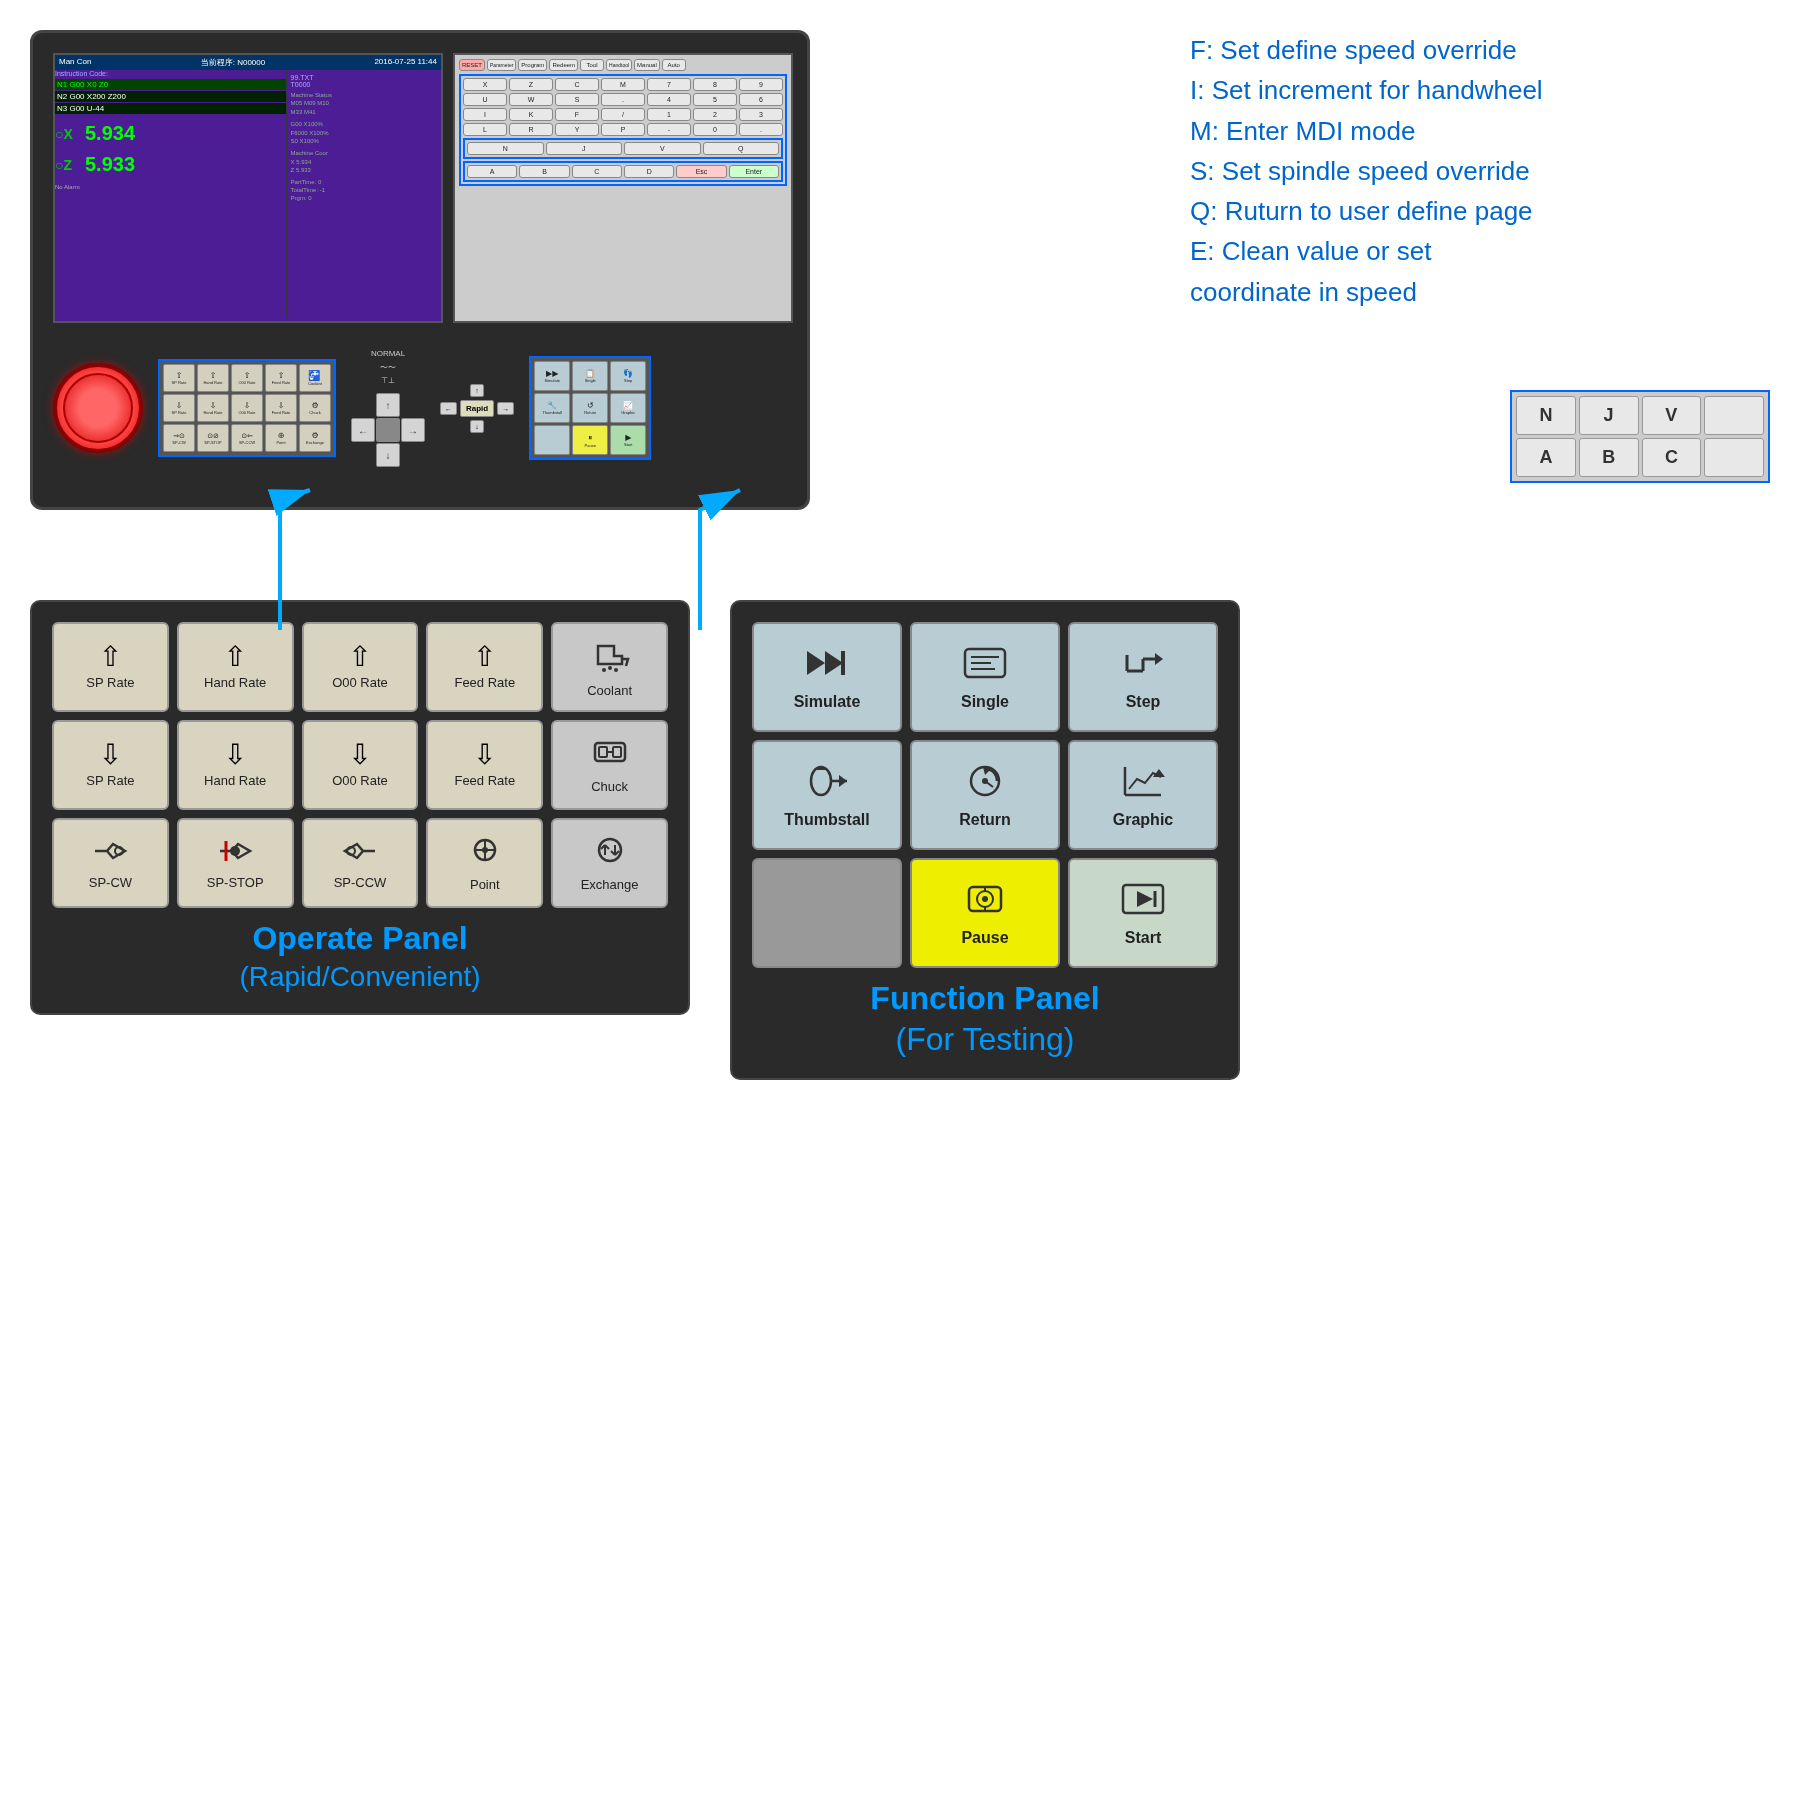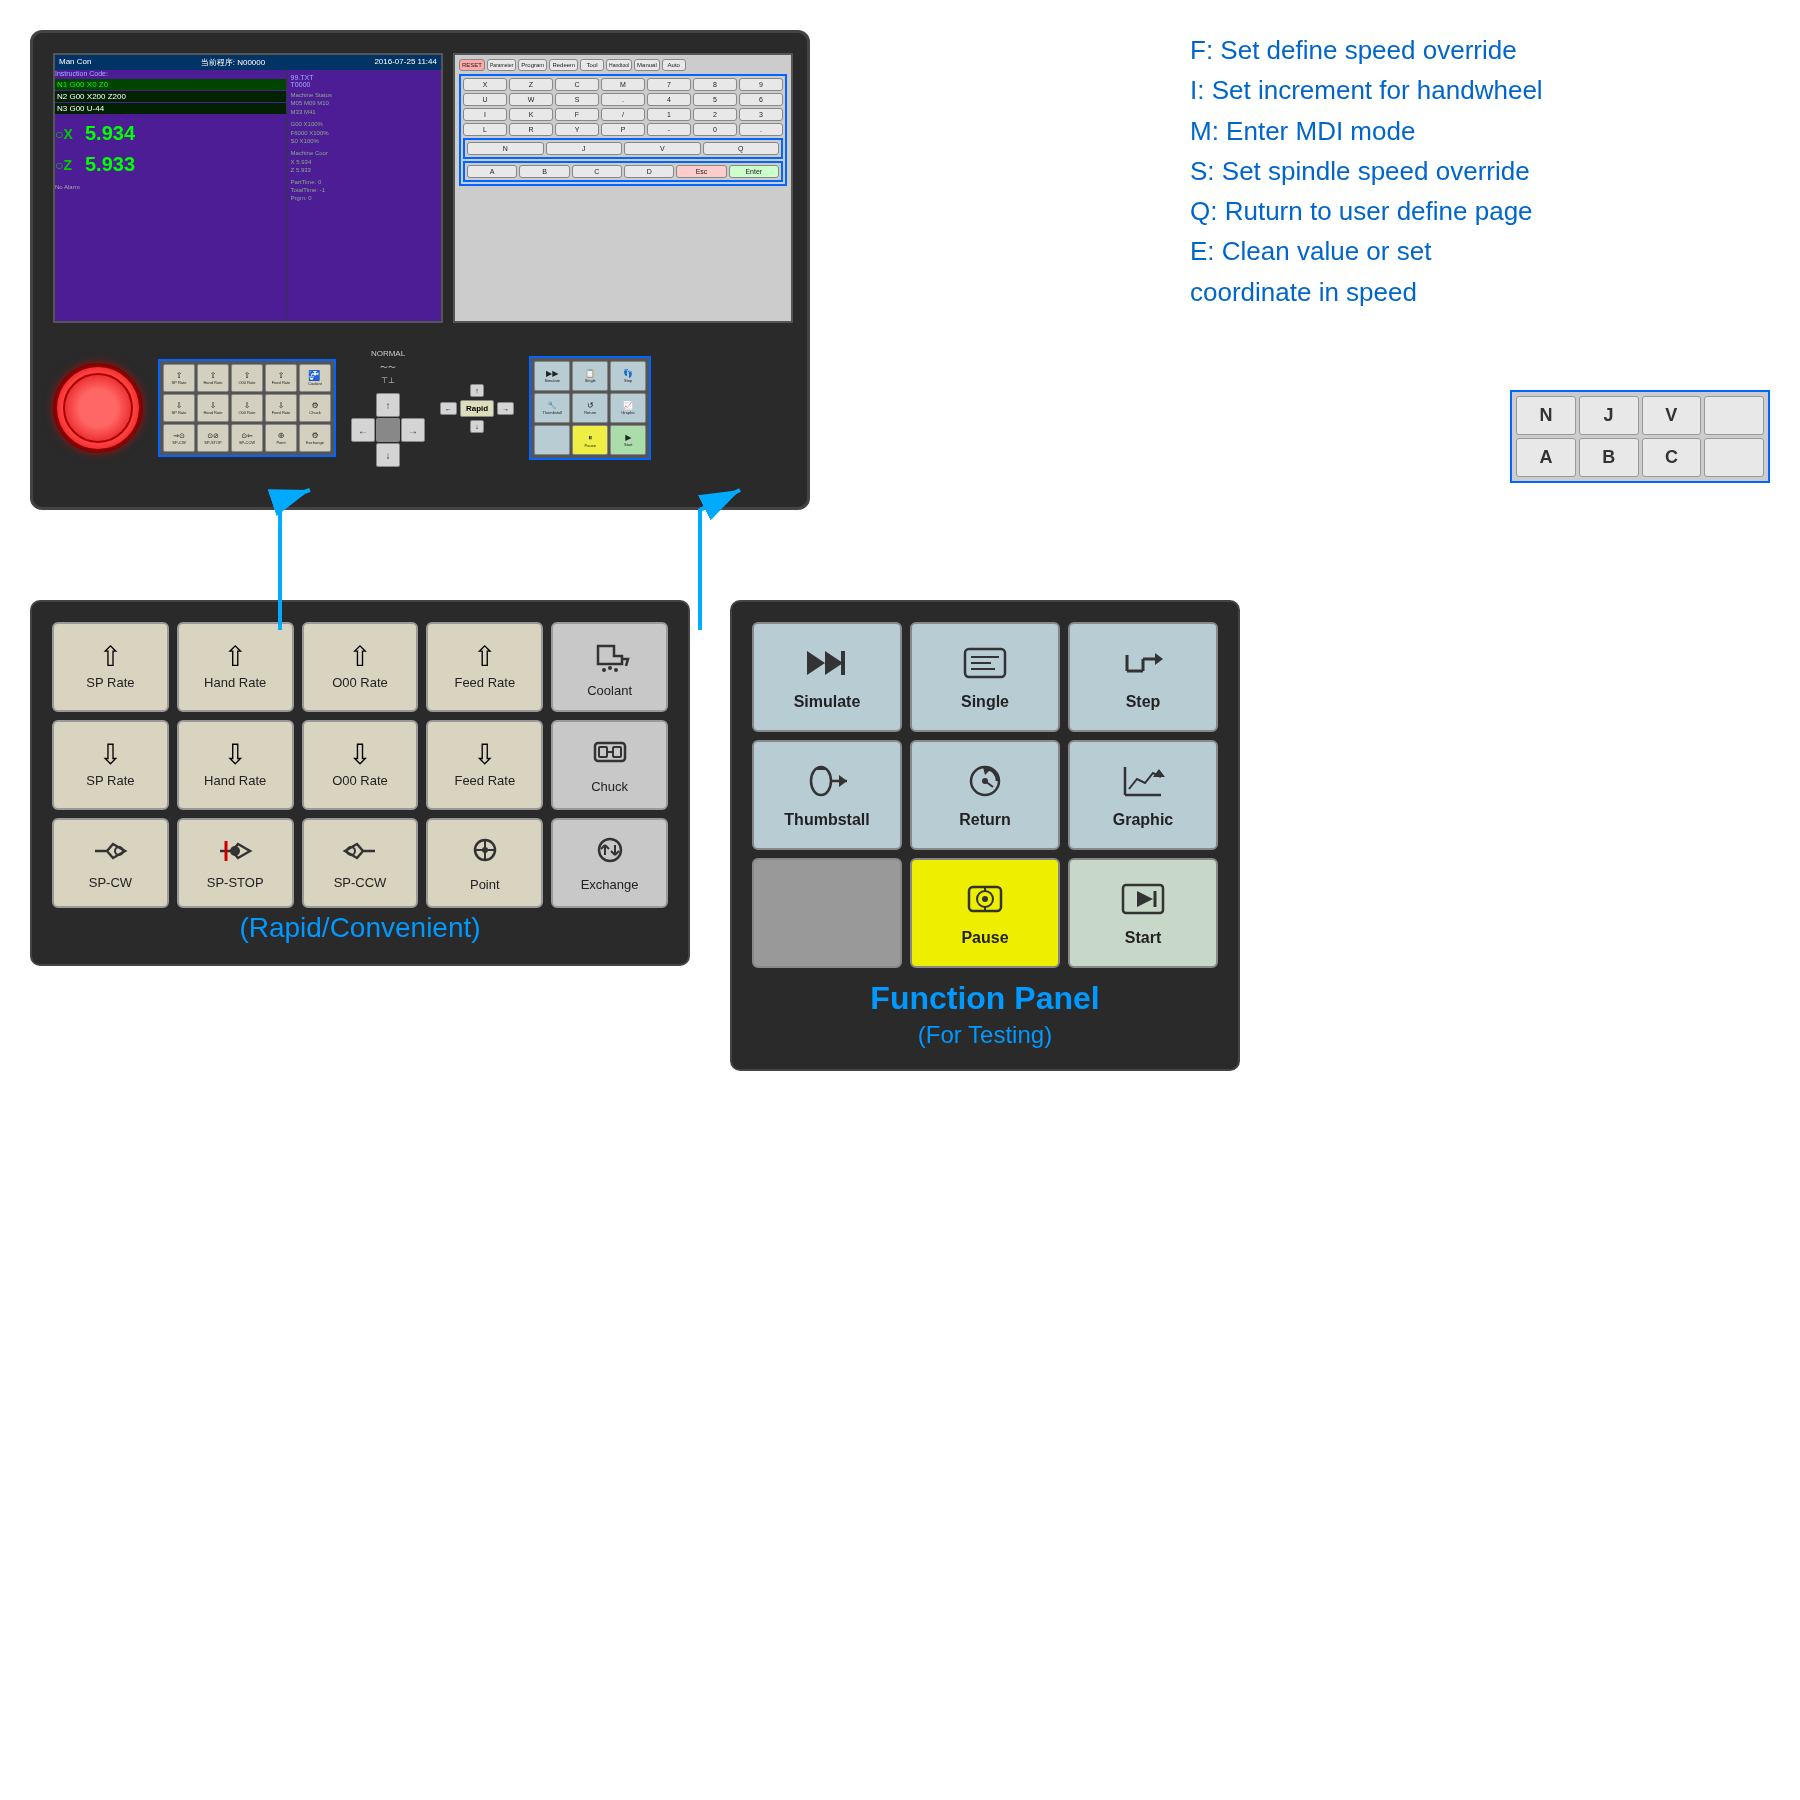--- a/index.html
+++ b/index.html
@@ -364,21 +364,21 @@
     .func-panel-title {
       color: #0099ff;
       font-size: 32px;
       font-weight: bold;
       text-align: center;
       margin-top: 12px;
     }
 
     .func-panel-subtitle {
       color: #0099ff;
-      font-size: 24px;
+      font-size: 32px;
       text-align: center;
       margin-top: 4px;
     }
 
     .func-grid {
       display: grid;
       grid-template-columns: repeat(3, 1fr);
       gap: 8px;
     }
 
@@ -831,20 +831,21 @@
         <svg width="38" height="35" viewBox="0 0 38 35">
           <circle cx="19" cy="17" r="11" fill="none" stroke="#333" stroke-width="2.5"></circle>
           <path d="M14 12 L14 22 M14 12 L10 16 M14 12 L18 16" fill="none" stroke="#333" stroke-width="2"></path>
           <path d="M24 22 L24 12 M24 22 L20 18 M24 22 L28 18" fill="none" stroke="#333" stroke-width="2"></path>
         </svg>
       </div>
       <div class="btn-label">Exchange</div>
     </div>
   </div>
 
+  <div class="op-panel-title">Operate Panel</div>
   <div class="op-panel-subtitle">(Rapid/Convenient)</div>
 </div>
 
 <div class="func-panel-large">
   <div class="func-grid">
 
     <div class="func-btn-large">
       <div class="btn-icon">
         <svg width="48" height="40" viewBox="0 0 48 40">
           <polygon points="4,8 4,32 22,20" fill="#333"></polygon>

